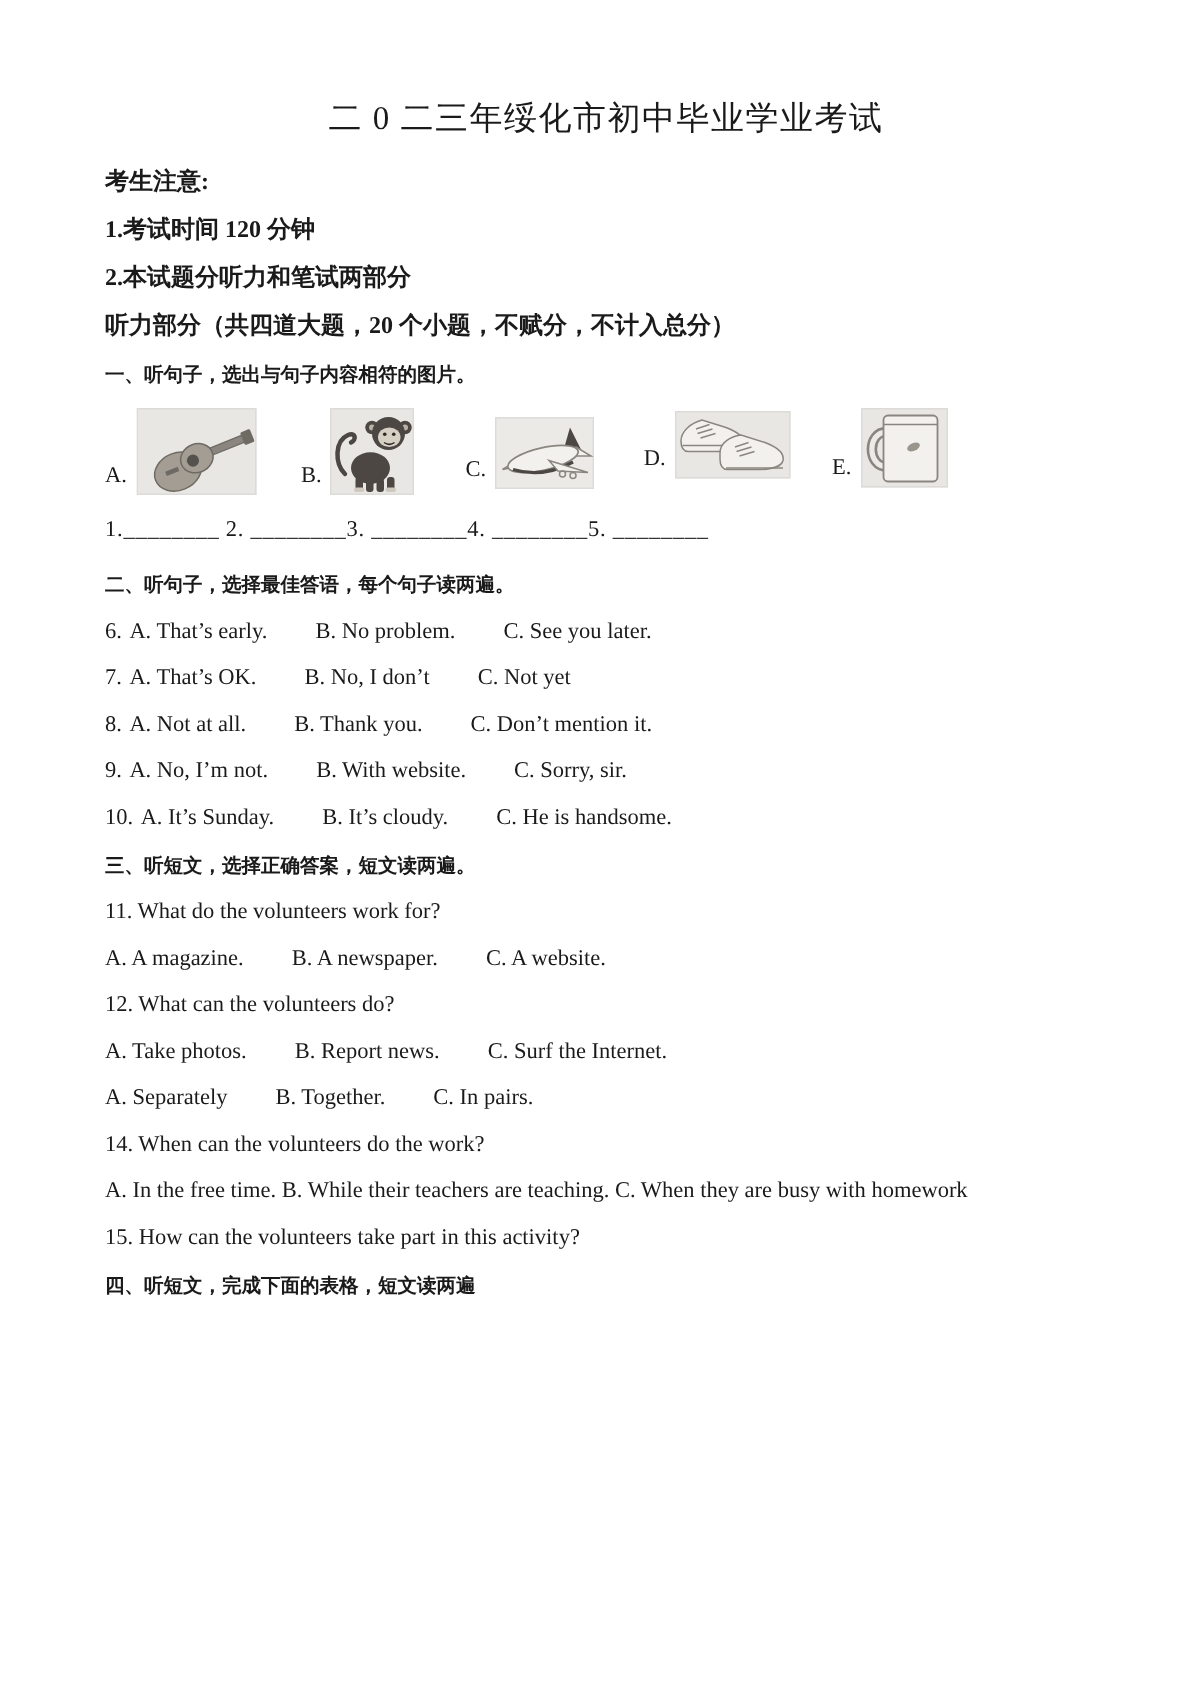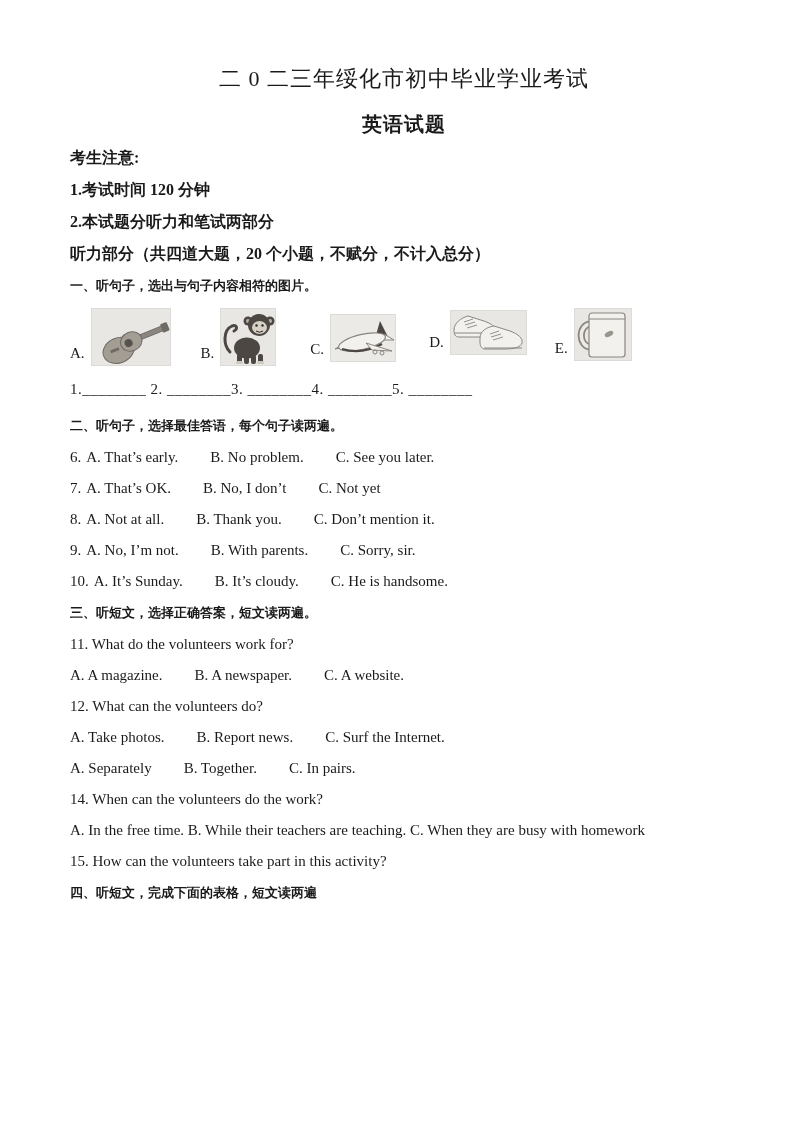--- a/index.html
+++ b/index.html
@@ -60,21 +60,20 @@
   .pic-box svg { display: block; }
 
   .blanks { margin-bottom: 18px; letter-spacing: 0.5px; }
 </style>
 </head>
 <body>
 
 <div class="page">
 
   <h1 class="title">二 0 二三年绥化市初中毕业学业考试</h1>
-  <h2 class="subtitle">英语试题</h2>
 
   <p class="zh">考生注意:</p>
   <p class="zh">1.考试时间 120 分钟</p>
   <p class="zh">2.本试题分听力和笔试两部分</p>
 
   <p class="zh">听力部分（共四道大题，20 个小题，不赋分，不计入总分）</p>
 
   <p class="zh-section">一、听句子，选出与句子内容相符的图片。</p>
 
   <div class="pic-row">
@@ -174,21 +173,21 @@
   <p class="en blanks">1.________ 2. ________3. ________4. ________5. ________</p>
 
   <p class="zh-section">二、听句子，选择最佳答语，每个句子读两遍。</p>
 
   <p class="en"><span class="num">6.</span><span class="opt-a">A. That’s early.</span><span class="opt-b">B. No problem.</span><span class="opt-c">C. See you later.</span></p>
 
   <p class="en"><span class="num">7.</span><span class="opt-a">A. That’s OK.</span><span class="opt-b">B. No, I don’t</span><span class="opt-c">C. Not yet</span></p>
 
   <p class="en"><span class="num">8.</span><span class="opt-a">A. Not at all.</span><span class="opt-b">B. Thank you.</span><span class="opt-c">C. Don’t mention it.</span></p>
 
-  <p class="en"><span class="num">9.</span><span class="opt-a">A. No, I’m not.</span><span class="opt-b">B. With parents.</span><span class="opt-c">C. Sorry, sir.</span></p>
+  <p class="en"><span class="num">9.</span><span class="opt-a">A. No, I’m not.</span><span class="opt-b">B. With website.</span><span class="opt-c">C. Sorry, sir.</span></p>
 
   <p class="en"><span class="num">10.</span><span class="opt-a">A. It’s Sunday.</span><span class="opt-b">B. It’s cloudy.</span><span class="opt-c">C. He is handsome.</span></p>
 
   <p class="zh-section">三、听短文，选择正确答案，短文读两遍。</p>
 
   <p class="en">11. What do the volunteers work for?</p>
   <p class="en"><span class="opt-a">A. A magazine.</span><span class="opt-b">B. A newspaper.</span><span class="opt-c">C. A website.</span></p>
 
   <p class="en">12. What can the volunteers do?</p>
   <p class="en"><span class="opt-a">A. Take photos.</span><span class="opt-b">B. Report news.</span><span class="opt-c">C. Surf the Internet.</span></p>

